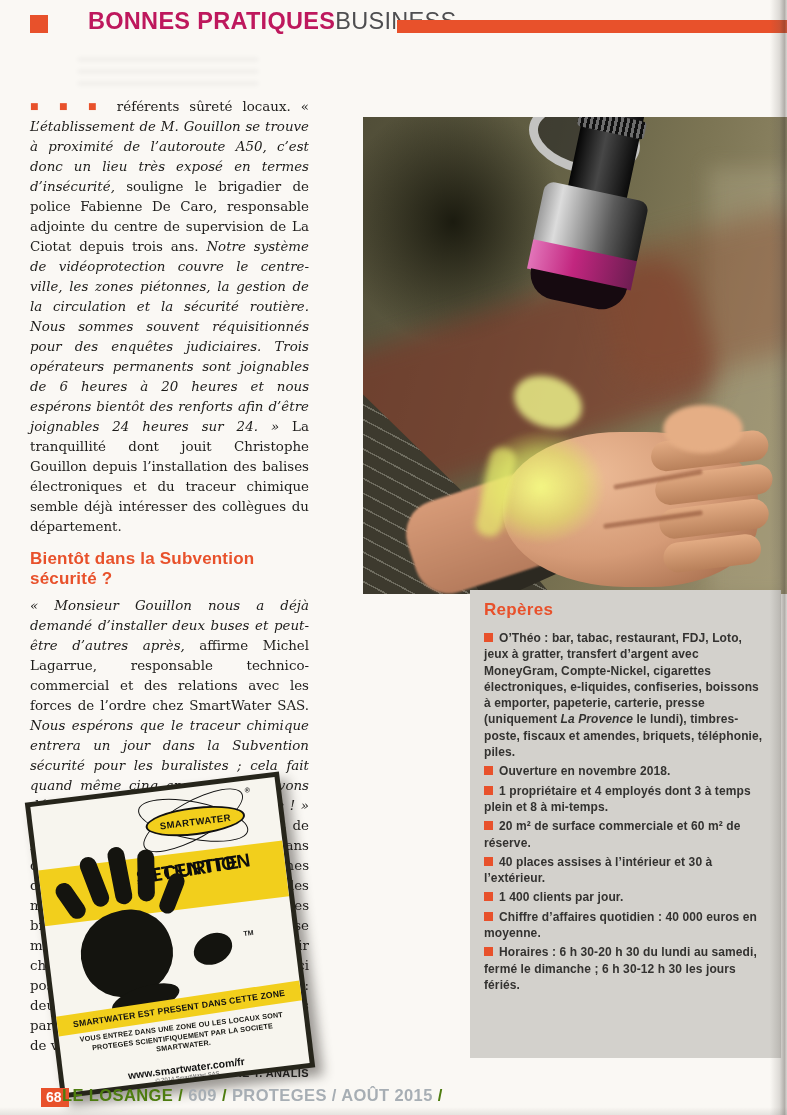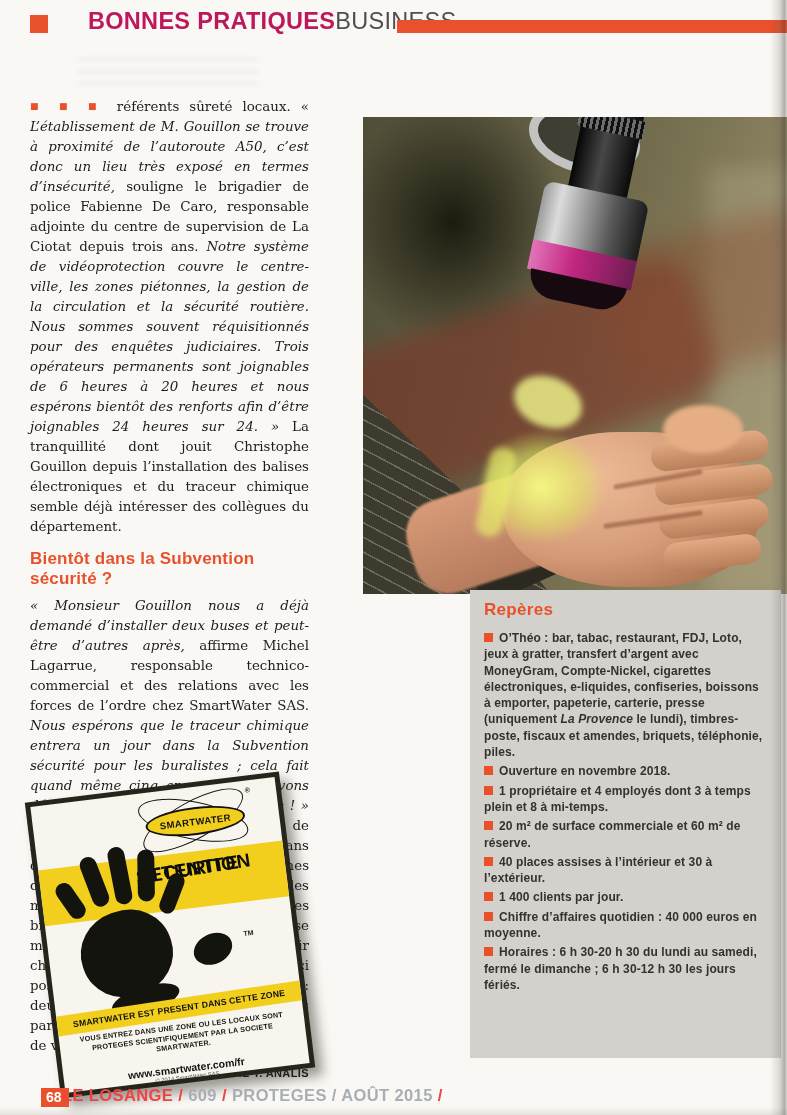--- a/index.html
+++ b/index.html
@@ -123,21 +123,21 @@
     font-size:8.6px;font-weight:bold;letter-spacing:0.2px;color:#111;transform:rotate(-1.5deg);}
   .sw-zone{left:10px;top:232px;width:calc(100% - 20px);text-align:center;
     font-size:7.2px;line-height:9.6px;font-weight:bold;color:#14140f;letter-spacing:0.2px;}
   .sw-url{left:0;top:272px;width:100%;text-align:center;font-size:10.5px;font-weight:bold;color:#111;}
   .sw-copy{left:0;top:284px;width:100%;text-align:center;font-size:5.8px;color:#555;}
   
   .footer{position:absolute;left:0;top:1086px;width:100%;height:24px;}
   .pagenum{position:absolute;left:24px;top:2px;background:#e8512b;color:#fff;
     font-size:14px;font-weight:bold;padding:1px 7px 2px 5px;margin-left:17px;}
   .footer-line{position:absolute;left:62px;top:0;font-size:16.5px;font-weight:bold;letter-spacing:0.4px;white-space:nowrap;}
-  .seg-dark{color:#ef4444;}
+  .seg-dark{color:#4d7c0f;}
   .seg-light{color:#a7aeb4;}
 </style>
 </head>
 <body>
 
 <div class="page">
 
   <span class="kicker-square"></span>
   <div class="header-title">
     <span class="kicker">BONNES PRATIQUES</span><span class="section">BUSINESS</span>

